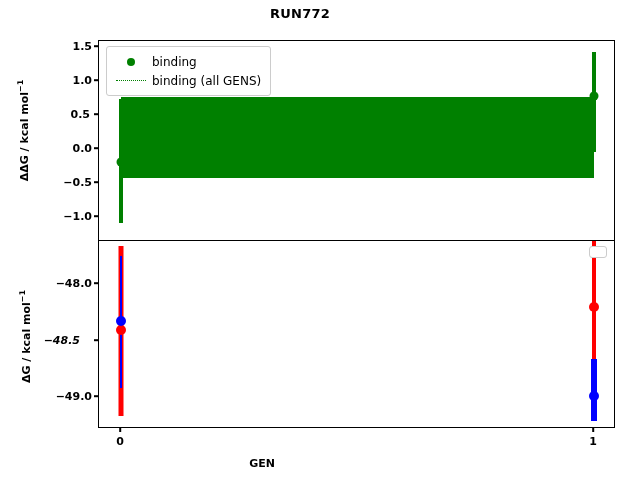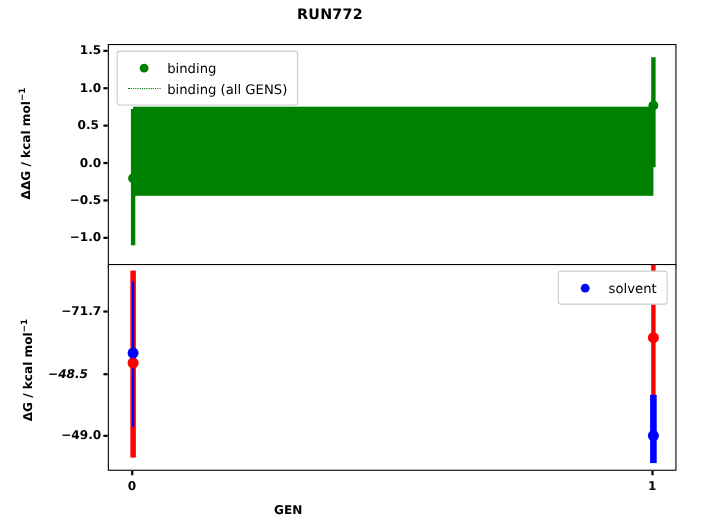--- a/index.html
+++ b/index.html
@@ -164,21 +164,21 @@
         </span>
         <span class="legend-label">binding (all GENS)</span>
       </div>
     </div>
   </div>
 
   <div class="ylabel" style="left:-34px;top:330px;width:120px;">
     <span>ΔG / kcal mol</span><sup>−1</sup>
   </div>
 
-  <div class="ytick" style="left:46px;top:283px;">−71.7</div>
+  <div class="ytick" style="left:46px;top:283px;">−48.0</div>
   <div class="ytickmark" style="left:94px;top:283px;"></div>
   <div class="ytick" style="left:34px;top:340px;font-style:italic;">−48.5</div>
   <div class="ytickmark" style="left:94px;top:340px;"></div>
   <div class="ytick" style="left:46px;top:396px;">−49.0</div>
   <div class="ytickmark" style="left:94px;top:396px;"></div>
 
   <div class="xtickmark" style="left:120px;top:428px;"></div>
   <div class="xtick" style="left:120px;top:435px;">0</div>
   <div class="xtickmark" style="left:593px;top:428px;"></div>
   <div class="xtick" style="left:593px;top:435px;">1</div>
@@ -195,22 +195,16 @@
     <div class="marker" style="left:22px;top:80px;width:10px;height:10px;background:#0000ff;"></div>
 
     <div class="errbar" style="left:495px;top:-8px;width:4px;height:132px;background:#ff0000;"></div>
 
     <div class="errbar" style="left:495px;top:118px;width:6px;height:62px;background:#0000ff;"></div>
 
     <div class="marker" style="left:495px;top:66px;width:10px;height:10px;background:#ff0000;"></div>
     <div class="marker" style="left:495px;top:155px;width:10px;height:10px;background:#0000ff;"></div>
 
     <div class="legend" style="right:7px;top:5px;">
-      <div class="legend-row">
-        <span class="legend-key">
-          <span class="legend-dot" style="background:#0000ff;"></span>
-        </span>
-        <span class="legend-label">solvent</span>
-      </div>
     </div>
   </div>
 
 </div>
 
 </body></html>

